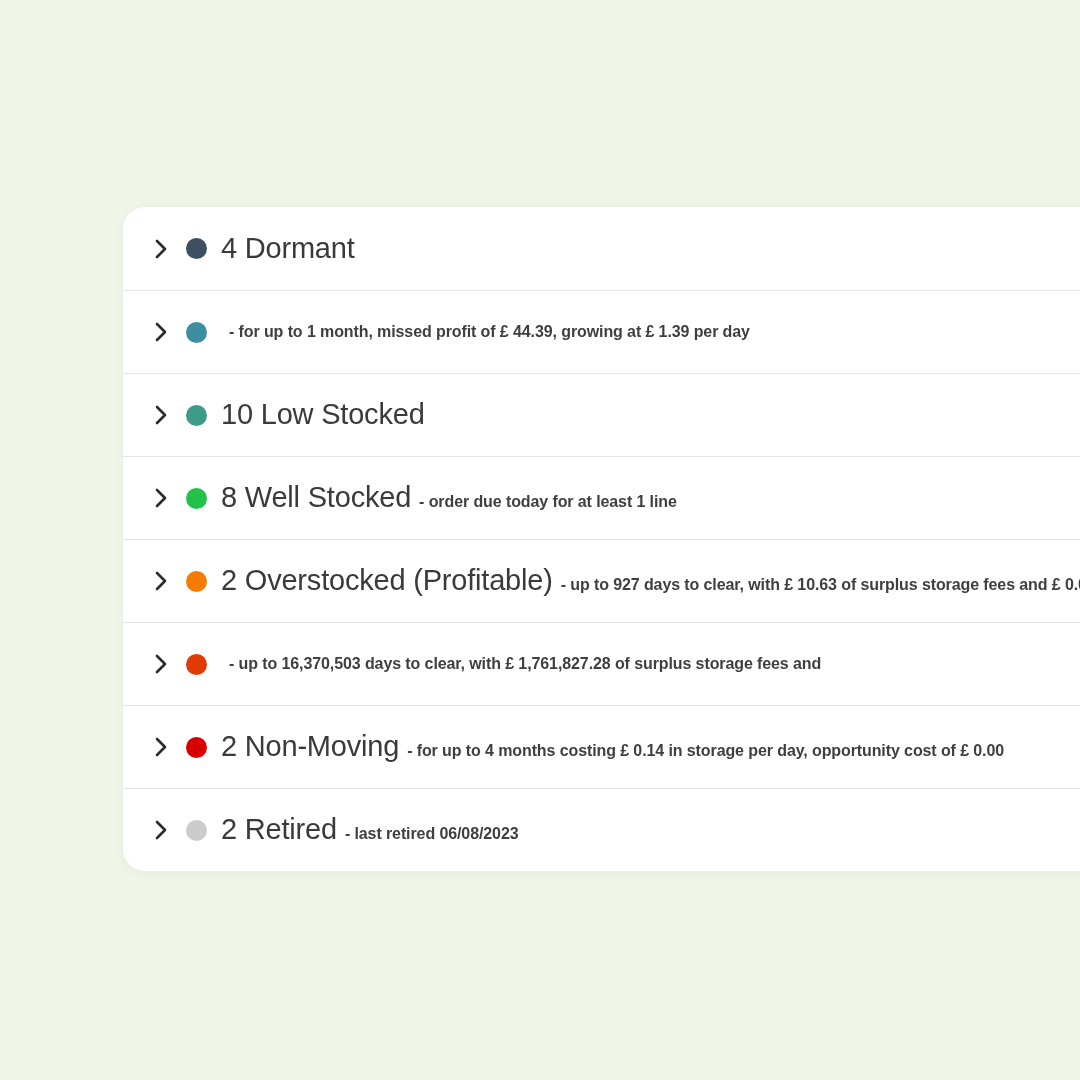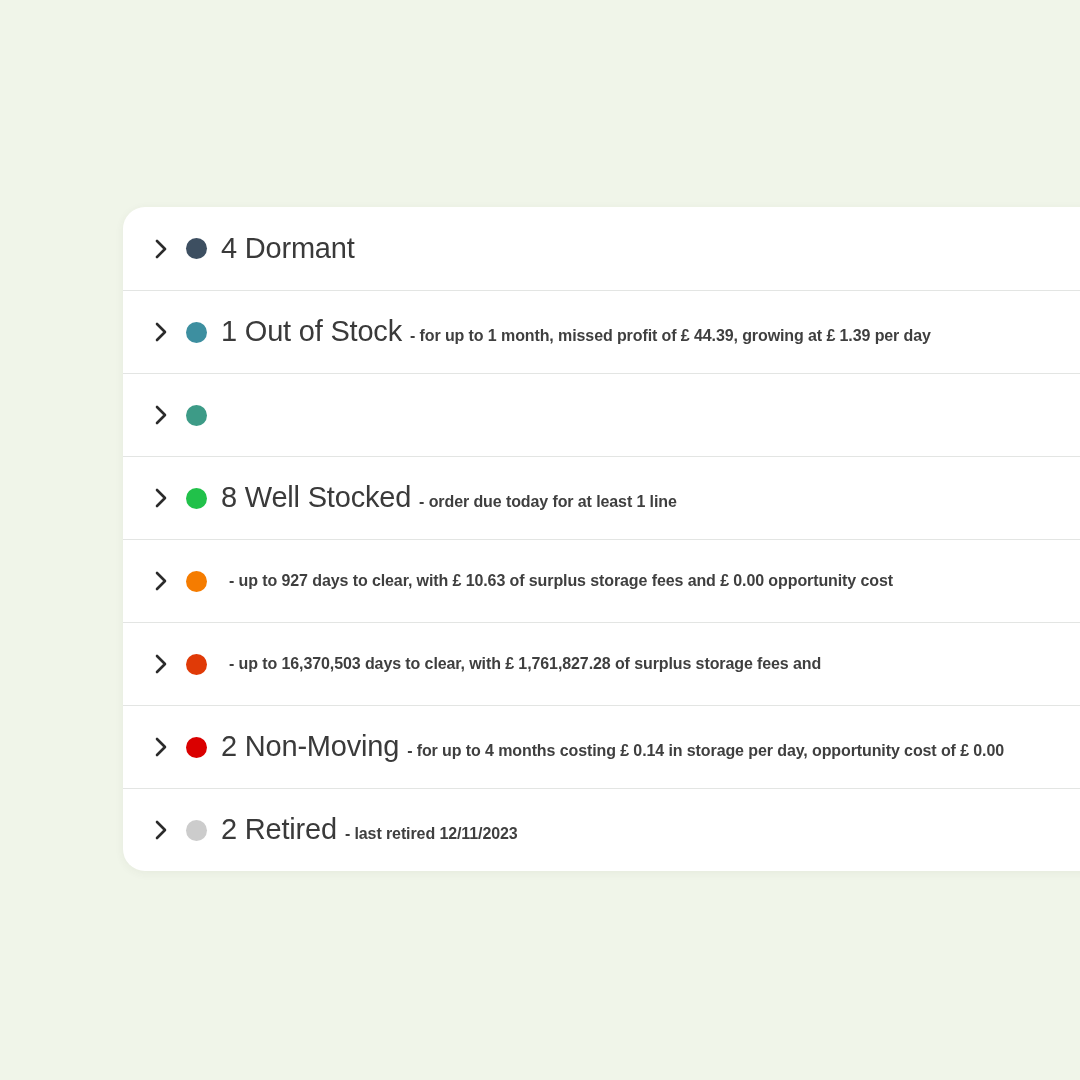--- a/index.html
+++ b/index.html
@@ -118,33 +118,33 @@
     </div>
 
     <div class="status-row">
       <span class="expand-chevron">
         <svg width="13" height="20" viewBox="0 0 13 20" fill="none" aria-hidden="true">
           <path d="M2 2 L10 10 L2 18" stroke="#2b2b2b" stroke-width="2.6" stroke-linecap="round" stroke-linejoin="round"></path>
         </svg>
       </span>
       <span class="status-dot" style="background:#3d8fa0"></span>
       <span class="row-text">
-        <span class="row-title">1 Out of Stock</span>
         <span class="row-detail">- for up to 1 month, missed profit of £ 44.39, growing at £ 1.39 per day</span>
       </span>
     </div>
 
     <div class="status-row">
       <span class="expand-chevron">
         <svg width="13" height="20" viewBox="0 0 13 20" fill="none" aria-hidden="true">
           <path d="M2 2 L10 10 L2 18" stroke="#2b2b2b" stroke-width="2.6" stroke-linecap="round" stroke-linejoin="round"></path>
         </svg>
       </span>
       <span class="status-dot" style="background:#3d9b87"></span>
       <span class="row-text">
+        <span class="row-title">10 Low Stocked</span>
       </span>
     </div>
 
     <div class="status-row">
       <span class="expand-chevron">
         <svg width="13" height="20" viewBox="0 0 13 20" fill="none" aria-hidden="true">
           <path d="M2 2 L10 10 L2 18" stroke="#2b2b2b" stroke-width="2.6" stroke-linecap="round" stroke-linejoin="round"></path>
         </svg>
       </span>
       <span class="status-dot" style="background:#21c14a"></span>
@@ -155,20 +155,21 @@
     </div>
 
     <div class="status-row">
       <span class="expand-chevron">
         <svg width="13" height="20" viewBox="0 0 13 20" fill="none" aria-hidden="true">
           <path d="M2 2 L10 10 L2 18" stroke="#2b2b2b" stroke-width="2.6" stroke-linecap="round" stroke-linejoin="round"></path>
         </svg>
       </span>
       <span class="status-dot" style="background:#f57c00"></span>
       <span class="row-text">
+        <span class="row-title">2 Overstocked (Profitable)</span>
         <span class="row-detail">- up to 927 days to clear, with £ 10.63 of surplus storage fees and £ 0.00 opportunity cost</span>
       </span>
     </div>
 
     <div class="status-row">
       <span class="expand-chevron">
         <svg width="13" height="20" viewBox="0 0 13 20" fill="none" aria-hidden="true">
           <path d="M2 2 L10 10 L2 18" stroke="#2b2b2b" stroke-width="2.6" stroke-linecap="round" stroke-linejoin="round"></path>
         </svg>
       </span>
@@ -193,18 +194,18 @@
 
     <div class="status-row">
       <span class="expand-chevron">
         <svg width="13" height="20" viewBox="0 0 13 20" fill="none" aria-hidden="true">
           <path d="M2 2 L10 10 L2 18" stroke="#2b2b2b" stroke-width="2.6" stroke-linecap="round" stroke-linejoin="round"></path>
         </svg>
       </span>
       <span class="status-dot" style="background:#cccccc"></span>
       <span class="row-text">
         <span class="row-title">2 Retired</span>
-        <span class="row-detail">- last retired 12/11/2023</span>
+        <span class="row-detail">- last retired 06/08/2023</span>
       </span>
     </div>
 
   </div>
 </div>
 
 </body></html>

